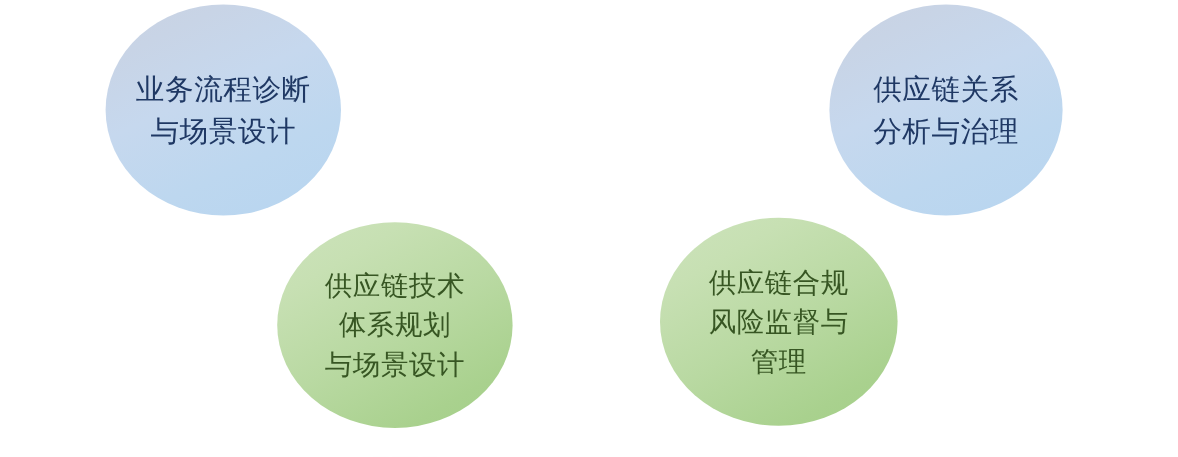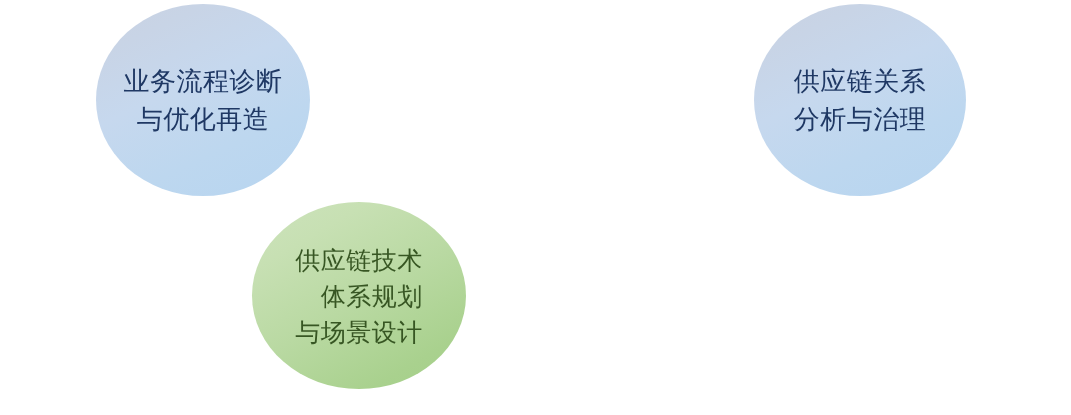--- a/index.html
+++ b/index.html
@@ -77,39 +77,44 @@
   .node-green .node-label {
     color: #375623;
     font-size: 25px;
     line-height: 36px;
   }
 
   
   .n1 { left: 96px;  top: 4px;   width: 214px; height: 192px; }
   .n2 { left: 421px; top: 4px;   width: 214px; height: 192px; }
   .n3 { left: 754px; top: 4px;   width: 212px; height: 192px; justify-content: center; }
-  .n4 { left: 252px; top: 202px; width: 214px; height: 187px; text-align: right; }
+  .n4 { left: 252px; top: 202px; width: 214px; height: 187px; }
   .n5 { left: 600px; top: 198px; width: 216px; height: 189px; }
 </style>
 </head>
 <body>
 
 <div id="diagram">
 
   <div class="node node-blue n1">
     <span class="node-label">业务流程诊断
-与优化再造</span>
+与场景设计</span>
   </div>
 
 
   <div class="node node-blue n3">
     <span class="node-label">供应链关系
 分析与治理</span>
   </div>
 
   <div class="node node-green n4">
     <span class="node-label">供应链技术
 体系规划
 与场景设计</span>
   </div>
 
+  <div class="node node-green n5">
+    <span class="node-label">供应链合规
+风险监督与
+管理</span>
+  </div>
 
 </div>
 
 </body></html>

